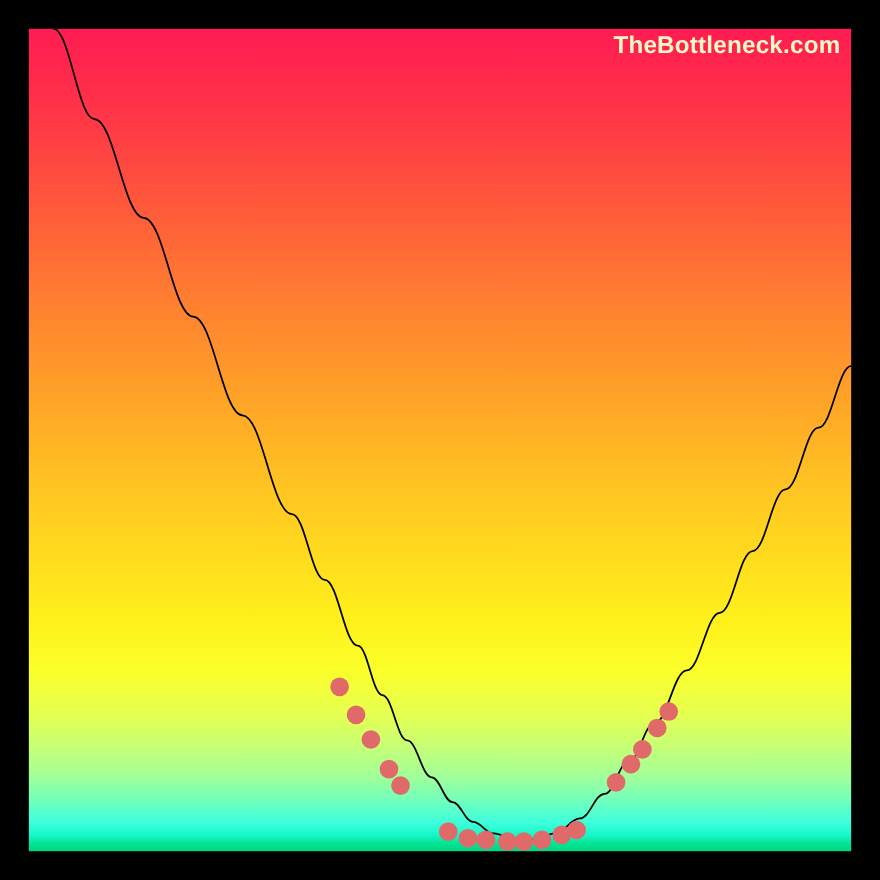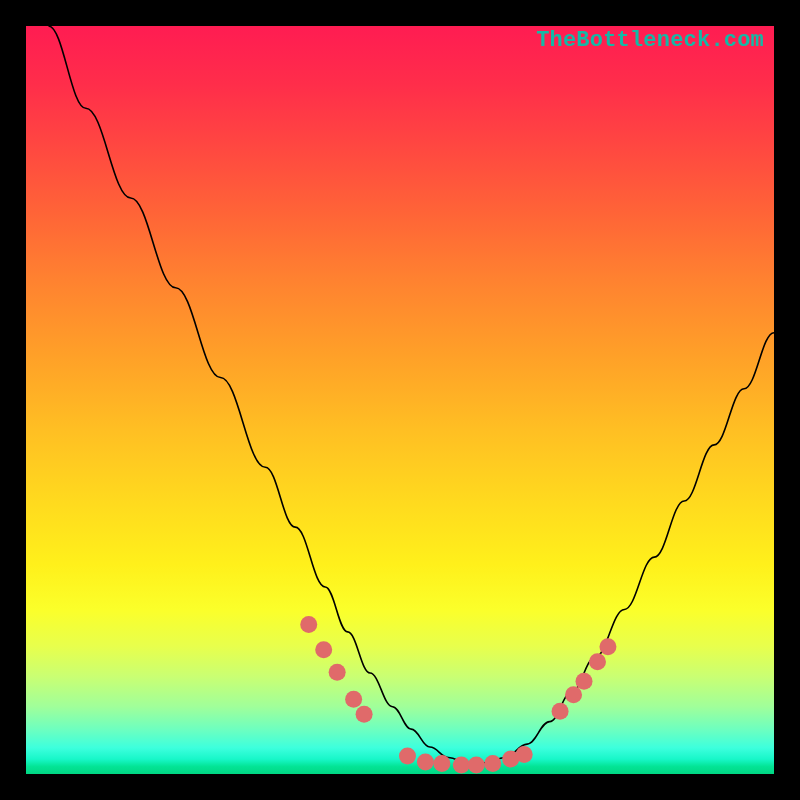--- a/index.html
+++ b/index.html
@@ -40,24 +40,24 @@
       #3dffdd 96.5%,
       #18f7c9 98%,
       #03e495 99%,
       #00d783 100%
     );
   }
   .watermark {
     position: absolute;
     top: 2px;
     right: 10px;
-    font-family: Liberation Mono, monospace;
+    font-family: Liberation Sans, sans-serif;
     font-size: 22px;
     font-weight: 600;
-    color: #14b8a6;
+    color: #fef9c3;
     letter-spacing: 0.2px;
   }
   svg.curve {
     position: absolute;
     left: 0; top: 0;
     width: 100%; height: 100%;
     overflow: visible;
   }
   .curve-path {
     fill: none;

